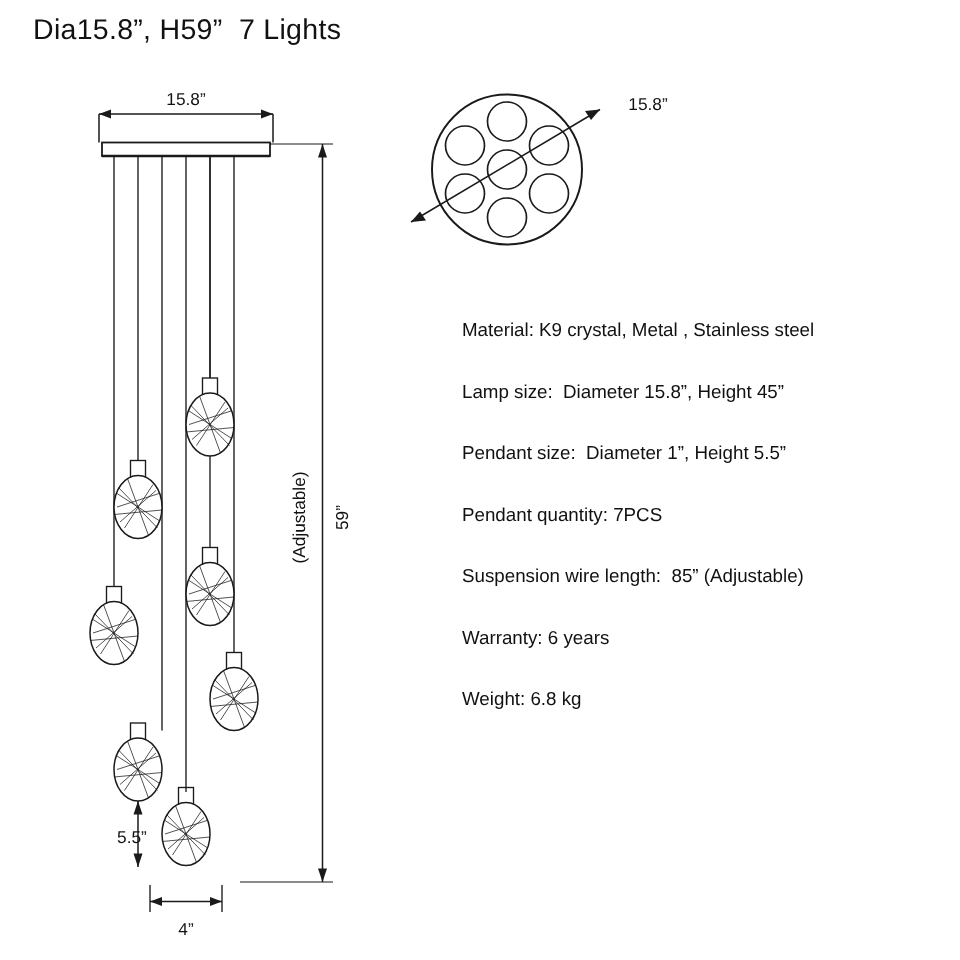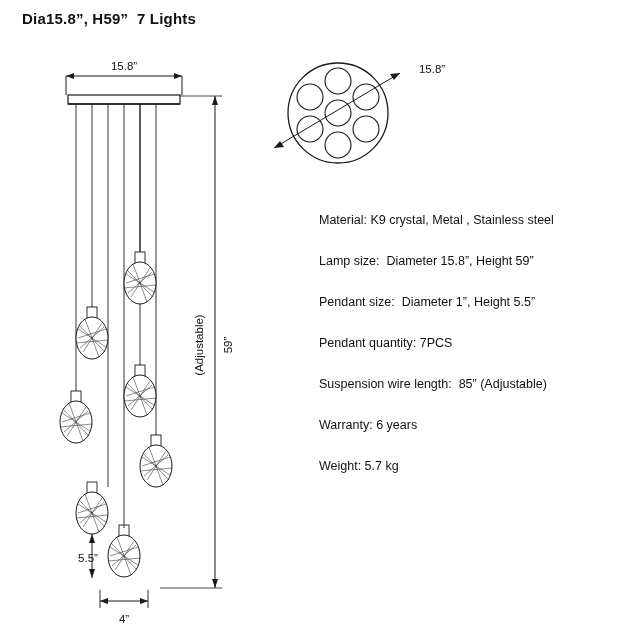--- a/index.html
+++ b/index.html
@@ -17,22 +17,22 @@
   }
   #page {
     position: relative;
     width: 640px;
     height: 640px;
   }
   .title {
     position: absolute;
     left: 22px;
     top: 10px;
-    font-size: 15px;
-    font-weight: bold;
+    font-size: 19px;
+    font-weight: normal;
     letter-spacing: 0.2px;
     white-space: pre;
   }
   svg.diagram {
     position: absolute;
     left: 0;
     top: 0;
     width: 640px;
     height: 640px;
   }
@@ -41,21 +41,20 @@
     left: 308px;
     top: 212px;
     width: 320px;
   }
   .spec-line {
     font-size: 12.5px;
     line-height: 16px;
     margin-bottom: 25px;
     white-space: pre;
     color: #111;
-    margin-left: 11px;
   }
   .dim-label {
     font-size: 11.5px;
     fill: #111;
     font-family: "Liberation Sans", sans-serif;
   }
 </style>
 </head>
 <body>
 
@@ -239,21 +238,21 @@
 
     <text class="dim-label" x="203" y="345" text-anchor="middle" transform="rotate(-90 203 345)">(Adjustable)</text>
 
     <text class="dim-label" x="88" y="562" text-anchor="middle">5.5”</text>
 
     <text class="dim-label" x="124" y="623" text-anchor="middle">4”</text>
   </svg>
 
   <div class="specs">
     <div class="spec-line">Material: K9 crystal, Metal , Stainless steel</div>
-    <div class="spec-line">Lamp size:  Diameter 15.8”, Height 59”</div>
+    <div class="spec-line">Lamp size:  Diameter 15.8”, Height 45”</div>
     <div class="spec-line">Pendant size:  Diameter 1”, Height 5.5”</div>
     <div class="spec-line">Pendant quantity: 7PCS</div>
     <div class="spec-line">Suspension wire length:  85” (Adjustable)</div>
     <div class="spec-line">Warranty: 6 years</div>
-    <div class="spec-line">Weight: 5.7 kg</div>
+    <div class="spec-line">Weight: 6.8 kg</div>
   </div>
 
 </div>
 
 </body></html>

